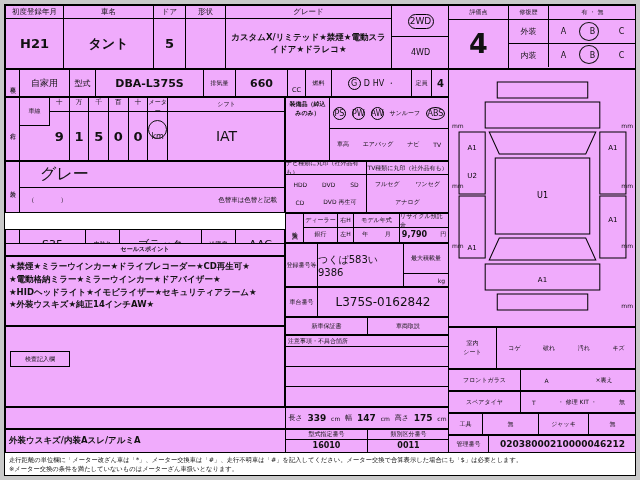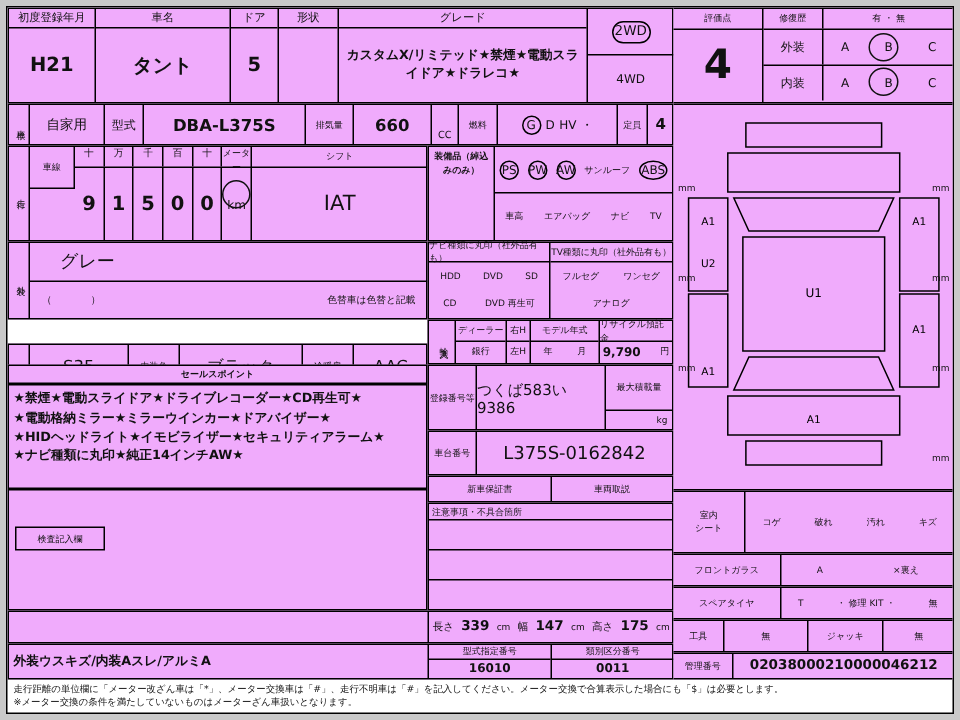--- a/index.html
+++ b/index.html
@@ -179,21 +179,21 @@
         <span class="tiny">エアバッグ</span>
         <span class="tiny">ナビ</span>
         <span class="tiny">TV</span>
       </div>
     </div>
 
     <div class="box" style="left:0; top:156px; width:280px; height:52px;">
       <div style="position:absolute; left:0; top:0; width:14px; height:50px; border-right:1px solid #000; display:flex; align-items:center; justify-content:center;">
         <span class="vert tiny">外装</span>
       </div>
-      <div style="position:absolute; left:14px; top:0; width:265px; height:26px; border-bottom:1px solid #000; display:flex; align-items:center; padding-left:20px; font-size:12px;">グレー</div>
+      <div style="position:absolute; left:14px; top:0; width:265px; height:26px; border-bottom:1px solid #000; display:flex; align-items:center; padding-left:20px; font-size:16px;">グレー</div>
       <div style="position:absolute; left:14px; top:26px; width:265px; height:24px; display:flex; align-items:center; justify-content:space-between; padding:0 8px;">
         <span class="small">（　　　　）</span>
         <span class="small">色替車は色替と記載</span>
       </div>
     </div>
 
     <div class="box" style="left:280px; top:156px; width:164px; height:52px;">
       <div style="position:absolute; left:0; top:0; width:81px; height:50px; border-right:1px solid #000;">
         <div style="height:13px; border-bottom:1px solid #000; display:flex; align-items:center; justify-content:center;" class="tiny">ナビ種類に丸印（社外品有も）</div>
         <div style="height:18px; display:flex; align-items:center; justify-content:space-around;" class="tiny">
@@ -259,24 +259,24 @@
           <span class="tiny">円</span>
         </div>
       </div>
     </div>
 
     <div class="box" style="left:0; top:238px; width:280px; height:13px; display:flex; align-items:center; justify-content:center;">
       <span class="tiny bold">セールスポイント</span>
     </div>
 
     <div class="box" style="left:0; top:251px; width:280px; height:70px; padding:3px 0;">
-      <div class="salespoints">★禁煙★電動スライドア★ドライブレコーダー★CD再生可★</div>
+      <div class="salespoints">★禁煙★ミラーウインカー★ドライブレコーダー★CD再生可★</div>
       <div class="salespoints">★電動格納ミラー★ミラーウインカー★ドアバイザー★</div>
       <div class="salespoints">★HIDヘッドライト★イモビライザー★セキュリティアラーム★</div>
-      <div class="salespoints">★ナビ種類に丸印★純正14インチAW★</div>
+      <div class="salespoints">★外装ウスキズ★純正14インチAW★</div>
     </div>
 
     <div class="box" style="left:280px; top:238px; width:164px; height:44px;">
       <div style="position:absolute; left:0; top:0; width:32px; height:42px; border-right:1px solid #000; display:flex; align-items:center; justify-content:center; text-align:center;">
         <span class="tiny">登録番号等</span>
       </div>
       <div style="position:absolute; left:32px; top:0; width:86px; height:42px; border-right:1px solid #000; display:flex; align-items:center; justify-content:center; font-size:10px;">つくば583い9386</div>
       <div style="position:absolute; left:118px; top:0; width:44px; height:30px; border-bottom:1px solid #000; display:flex; align-items:center; justify-content:center;">
         <span class="tiny">最大積載量</span>
       </div>

